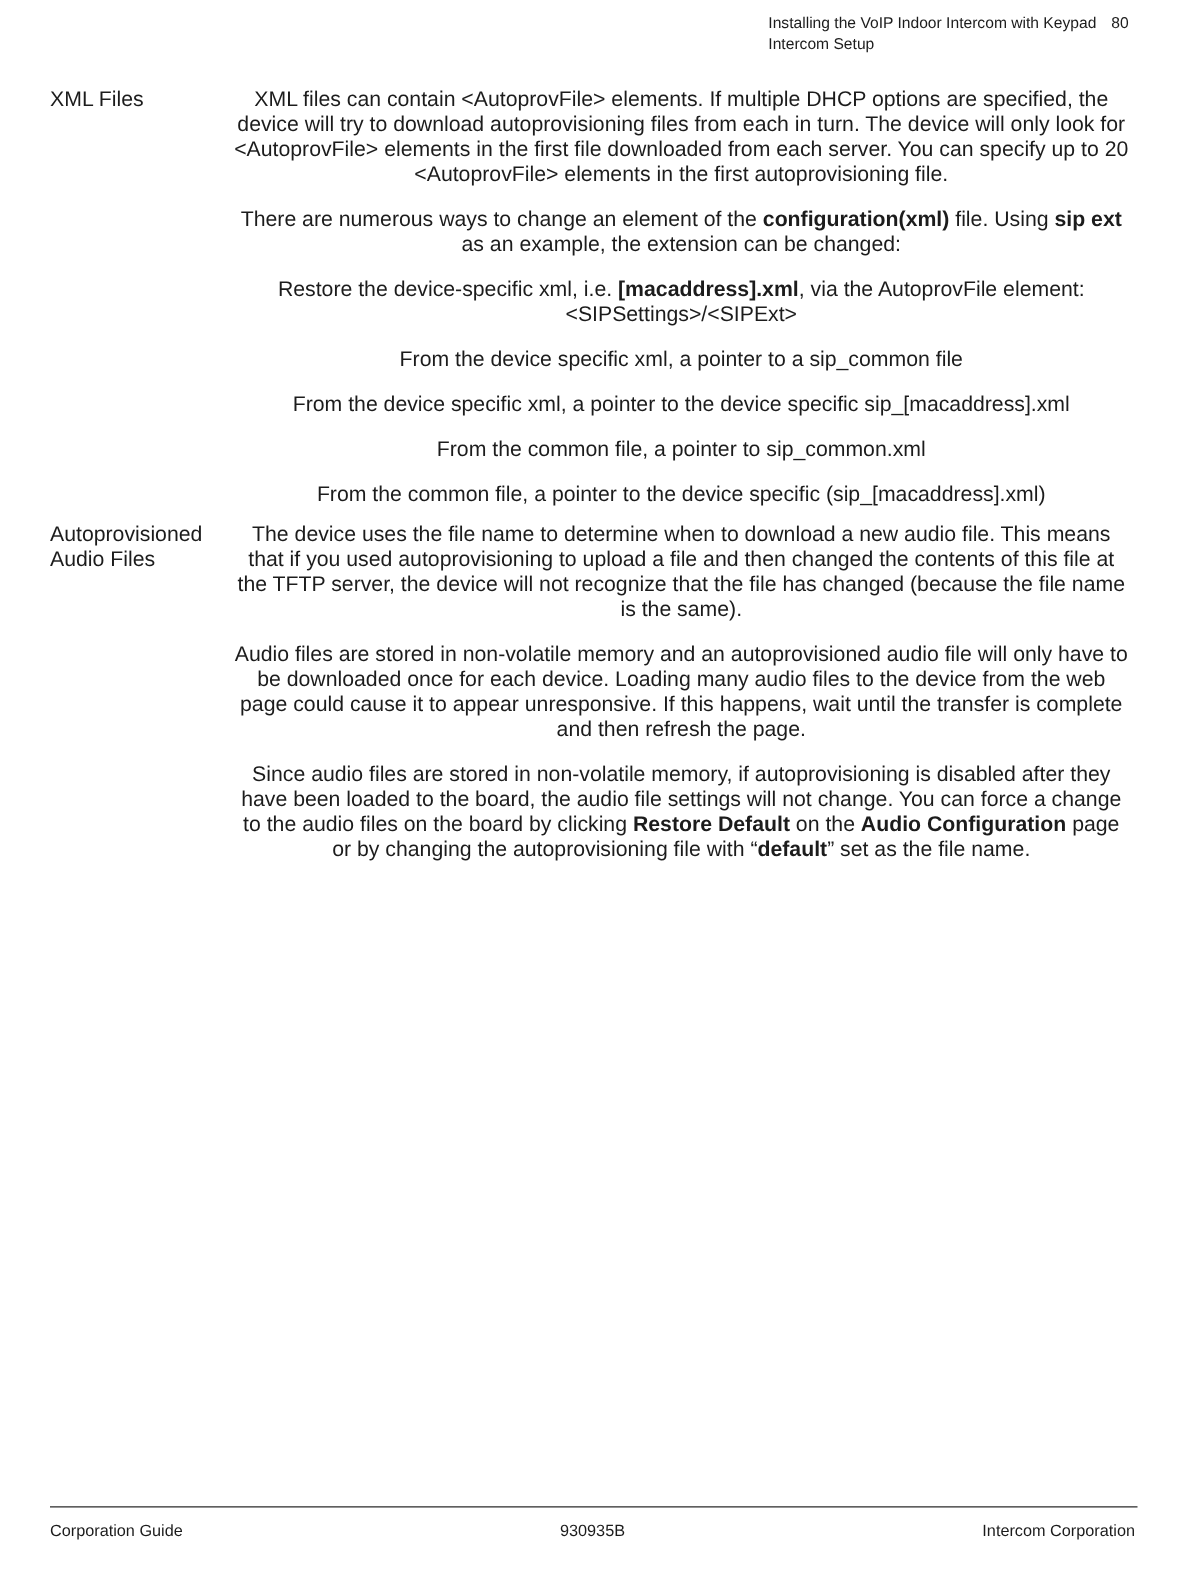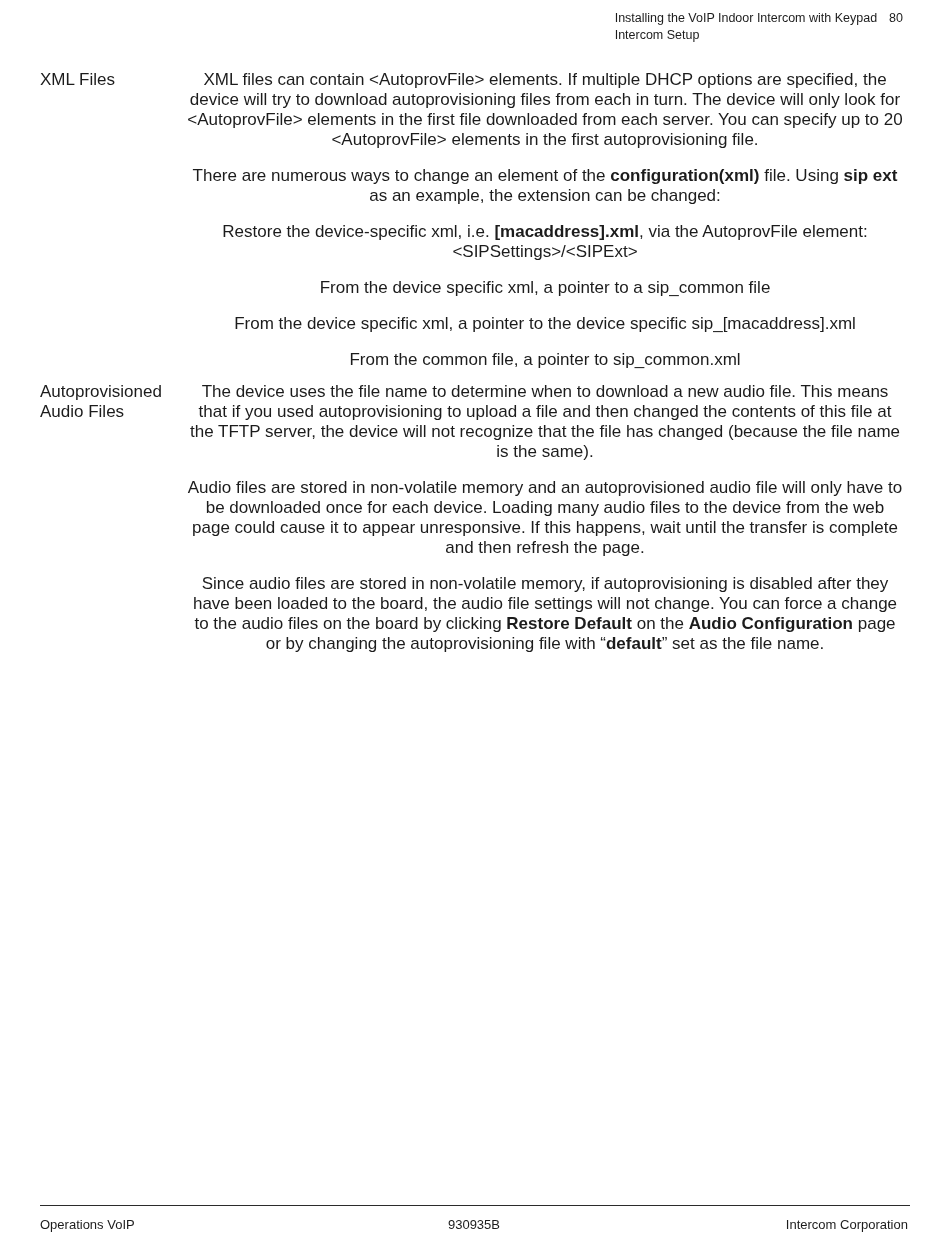--- a/index.html
+++ b/index.html
@@ -82,32 +82,33 @@
   <main class="doc-body">
       <section class="section">
         <div class="side-label">XML Files</div>
         <div class="section-content">
           <p class="para"><span>XML files can contain &lt;AutoprovFile&gt; elements. If multiple DHCP options are specified, the device will try to download autoprovisioning files from each in turn. The device will only look for &lt;AutoprovFile&gt; elements in the first file downloaded from each server. You can specify up to 20 &lt;AutoprovFile&gt; elements in the first autoprovisioning file.</span></p>
           <p class="para"><span>There are numerous ways to change an element of the </span><span class="bold">configuration(xml)</span><span> file. Using </span><span class="bold">sip ext</span><span> as an example, the extension can be changed:</span></p>
           <p class="para"><span>Restore the device-specific xml, i.e. </span><span class="bold">[macaddress].xml</span><span>, via the AutoprovFile element:&lt;SIPSettings&gt;/&lt;SIPExt&gt;</span></p>
           <p class="para"><span>From the device specific xml, a pointer to a sip_common file</span></p>
           <p class="para"><span>From the device specific xml, a pointer to the device specific sip_[macaddress].xml</span></p>
           <p class="para"><span>From the common file, a pointer to sip_common.xml</span></p>
+          <p class="para"><span>From the common file, a pointer to the device specific (sip_[macaddress].xml)</span></p>
         </div>
       </section>
       <section class="section">
         <div class="side-label">Autoprovisioned Audio Files</div>
         <div class="section-content">
           <p class="para"><span>The device uses the file name to determine when to download a new audio file. This means that if you used autoprovisioning to upload a file and then changed the contents of this file at the TFTP server, the device will not recognize that the file has changed (because the file name is the same).</span></p>
           <p class="para"><span>Audio files are stored in non-volatile memory and an autoprovisioned audio file will only have to be downloaded once for each device. Loading many audio files to the device from the web page could cause it to appear unresponsive. If this happens, wait until the transfer is complete and then refresh the page.</span></p>
           <p class="para"><span>Since audio files are stored in non-volatile memory, if autoprovisioning is disabled after they have been loaded to the board, the audio file settings will not change. You can force a change to the audio files on the board by clicking </span><span class="bold">Restore Default</span><span> on the </span><span class="bold">Audio Configuration</span><span> page or by changing the autoprovisioning file with “</span><span class="bold">default</span><span>” set as the file name.</span></p>
         </div>
       </section>
     </main>
 
   <div class="footer-rule"></div>
   <div class="footer">
-    <span class="f-left">Operations VoIP</span>
+    <span class="f-left">Corporation Guide</span>
     <span class="f-center">930935B</span>
     <span class="f-right">Intercom Corporation</span>
   </div>
 
 </div>
 
 </body></html>

